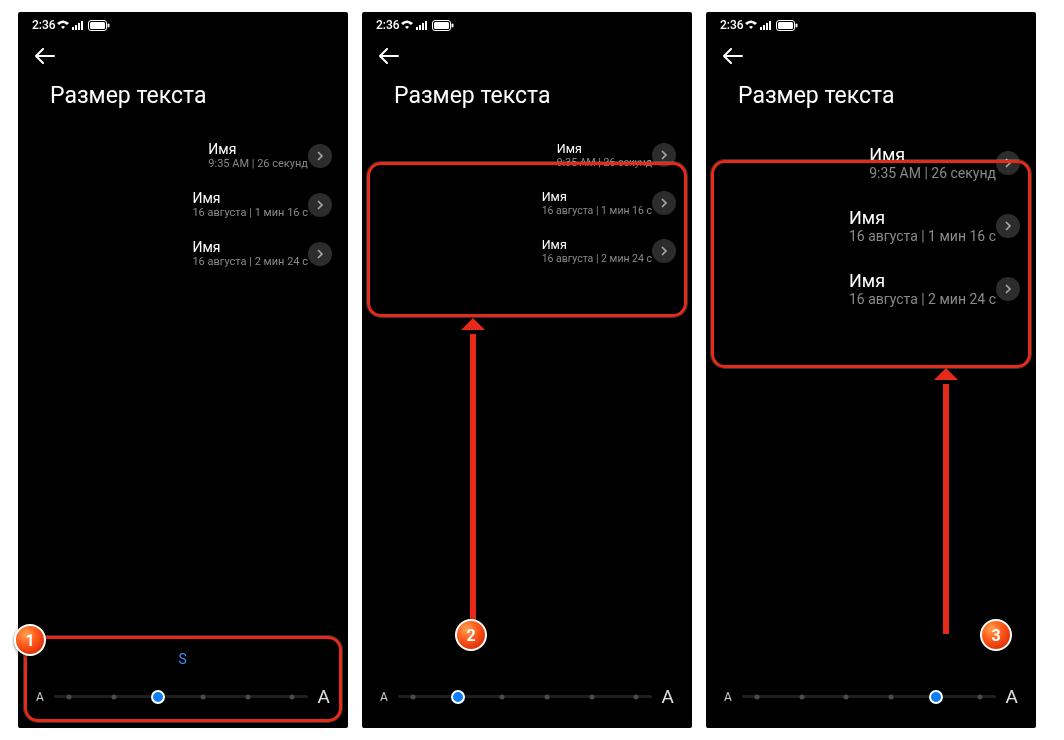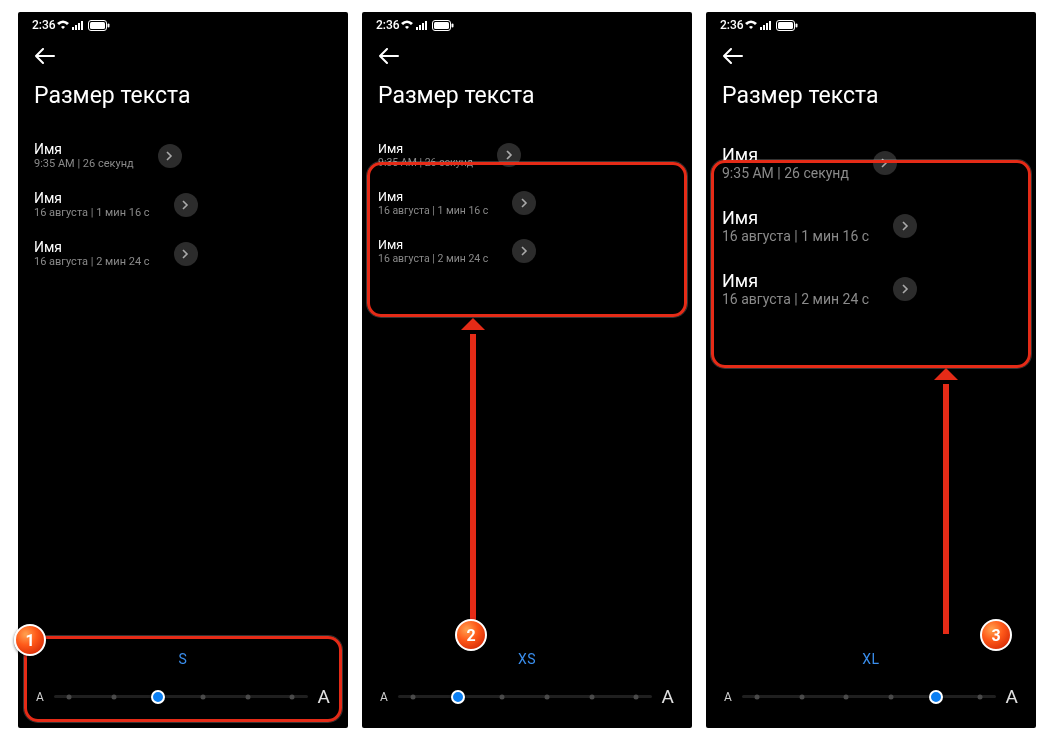--- a/index.html
+++ b/index.html
@@ -34,30 +34,29 @@
     font-size: 12px;
     font-weight: 500;
     height: 26px;
   }
   .status-icons { display: flex; align-items: center; gap: 2px; }
   .back-row { padding: 10px 16px 2px; }
   .back-icon { cursor: pointer; }
   .title {
     font-size: 23px;
     font-weight: 400;
-    padding: 12px 16px 22px;
+    padding: 12px 32px 22px;
     color: #fff;
   }
   .list { flex: 1; position: relative; }
   .list-item {
     display: flex;
     align-items: center;
-    justify-content: flex-start;
+    justify-content: flex-end;
     padding: 10px 16px;
-    gap: 24px;
   }
   .list-item-text { display: flex; flex-direction: column; }
   .list-item-title { color: #fff; }
   .list-item-sub { color: #8a8a8a; }
   .chevron-btn {
     width: 24px; height: 24px;
     border-radius: 50%;
     background: #2c2c2c;
     display: flex;
     align-items: center;
@@ -311,21 +310,20 @@
         </div>
         <div class="chevron-btn">
             <svg width="7" height="10" viewBox="0 0 7 10">
               <path d="M1 1 L5 5 L1 9" stroke="#aaa" stroke-width="1.6" fill="none"></path>
             </svg>
           </div>
       </div>
     </div>
 
     <div class="slider-area">
-      <div class="size-label">XS</div>
       <div class="slider-row">
         <span class="slider-a-small">A</span>
         <div class="slider-track">
           <div class="track-line"></div>
           <div class="tick" style="left:6%"></div>
           <div class="tick" style="left:23.6%"></div>
           <div class="tick" style="left:41.2%"></div>
           <div class="tick" style="left:58.8%"></div>
           <div class="tick" style="left:76.4%"></div>
           <div class="tick" style="left:94%"></div>
@@ -399,21 +397,20 @@
         </div>
         <div class="chevron-btn">
             <svg width="7" height="10" viewBox="0 0 7 10">
               <path d="M1 1 L5 5 L1 9" stroke="#aaa" stroke-width="1.6" fill="none"></path>
             </svg>
           </div>
       </div>
     </div>
 
     <div class="slider-area">
-      <div class="size-label">XL</div>
       <div class="slider-row">
         <span class="slider-a-small">A</span>
         <div class="slider-track">
           <div class="track-line"></div>
           <div class="tick" style="left:6%"></div>
           <div class="tick" style="left:23.6%"></div>
           <div class="tick" style="left:41.2%"></div>
           <div class="tick" style="left:58.8%"></div>
           <div class="tick" style="left:76.4%"></div>
           <div class="tick" style="left:94%"></div>

